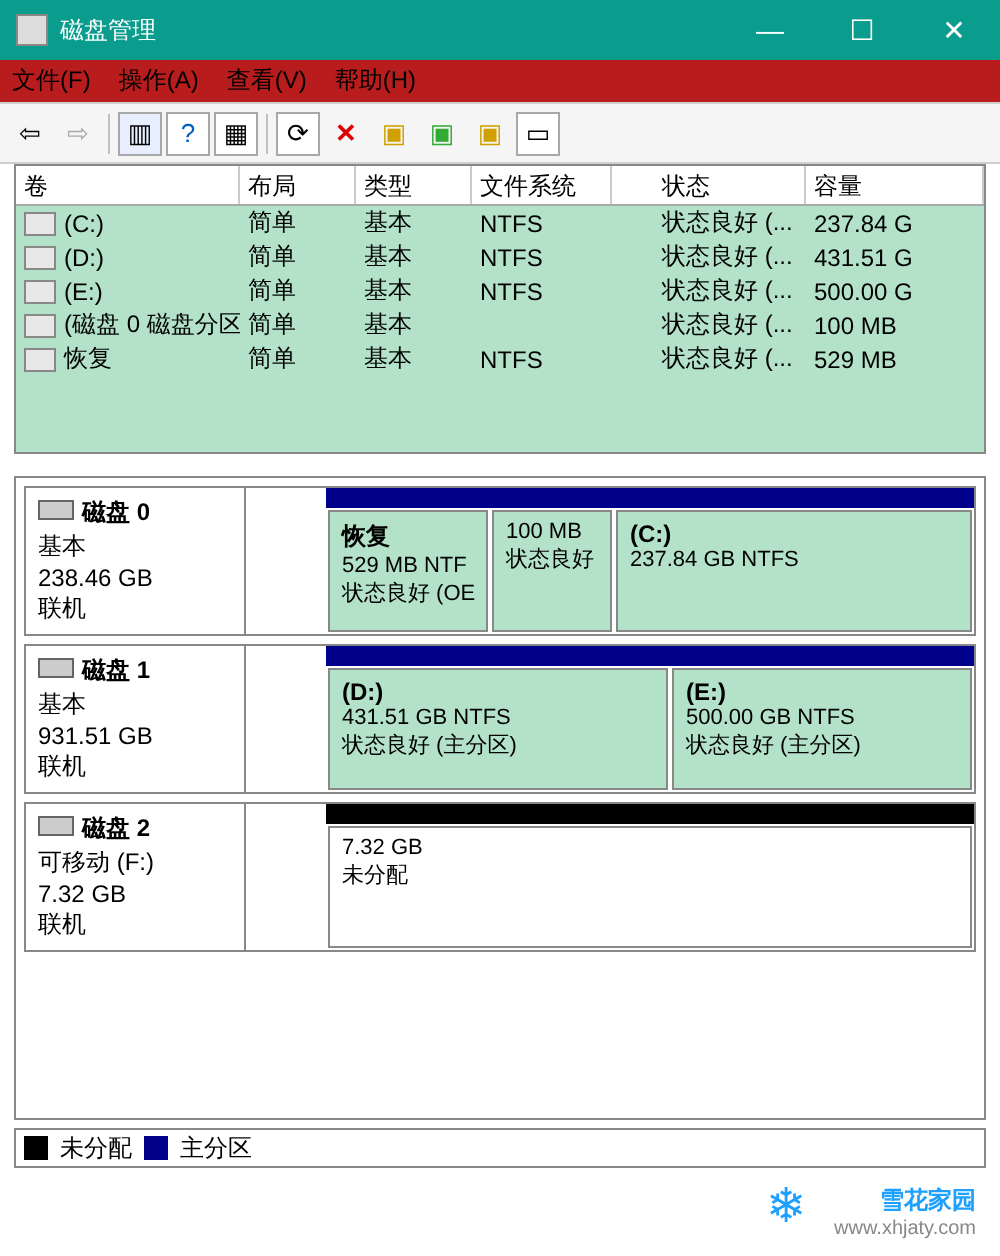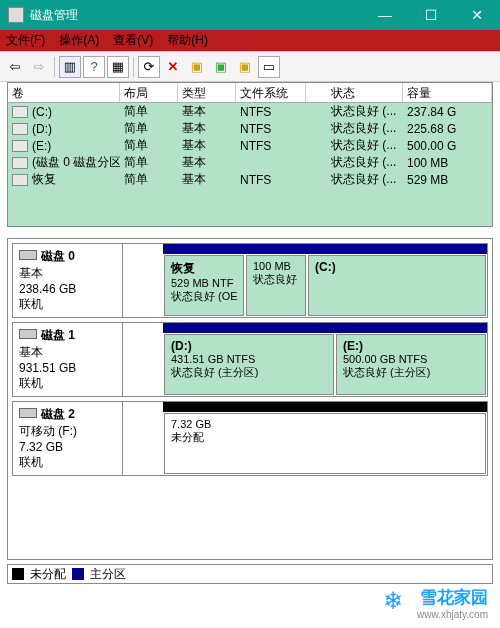--- a/index.html
+++ b/index.html
@@ -36,21 +36,21 @@
 .part{border:1px solid #888;margin:1px;padding:4px 6px;background:#b3e2c9;overflow:hidden;}
 .part b{font-weight:bold;}
 .part .pline{white-space:nowrap;font-size:11px;}
 .legend{position:absolute;left:7px;right:7px;bottom:4px;height:20px;border:1px solid #888;display:flex;align-items:center;padding:0 4px;gap:6px;background:#fff;}
 .legend .sw{width:12px;height:12px;display:inline-block;}
 .legend .sw.black{background:#000;}
 .legend .sw.blue{background:#00008b;}
 .watermark{position:absolute;right:8px;bottom:6px;display:flex;align-items:center;gap:6px;background:#fff;padding:2px 4px;}
 .watermark .logo{width:28px;height:28px;color:#1ea0ff;font-size:24px;line-height:24px;}
 .watermark .txt{text-align:right;}
-.watermark .t1{font-size:17px;color:#1ea0ff;font-weight:bold;}
+.watermark .t1{font-size:12px;color:#1ea0ff;font-weight:bold;}
 .watermark .t2{font-size:10px;color:#888;}
 </style>
 </head>
 <body>
 
 <div class="titlebar">
   <div class="ticon"></div>
   <span>磁盘管理</span>
   <div class="spacer"></div>
   <div class="winbtn">—</div>
@@ -99,21 +99,21 @@
           <div class="c-fs">NTFS</div>
           <div class="c-status">状态良好 (...</div>
           <div class="c-cap">237.84 G</div>
         </div>
         <div class="trow">
           <div class="c-vol">(D:)</div>
           <div class="c-layout">简单</div>
           <div class="c-type">基本</div>
           <div class="c-fs">NTFS</div>
           <div class="c-status">状态良好 (...</div>
-          <div class="c-cap">225.68 G</div>
+          <div class="c-cap">431.51 G</div>
         </div>
         <div class="trow">
           <div class="c-vol">(E:)</div>
           <div class="c-layout">简单</div>
           <div class="c-type">基本</div>
           <div class="c-fs">NTFS</div>
           <div class="c-status">状态良好 (...</div>
           <div class="c-cap">500.00 G</div>
         </div>
         <div class="trow">
@@ -153,20 +153,21 @@
                 <div class="pline"><b>恢复</b></div>
                 <div class="pline">529 MB NTF</div>
                 <div class="pline">状态良好 (OE</div>
               </div>
               <div class="part" style="width: 60px;">
                 <div class="pline">100 MB</div>
                 <div class="pline">状态良好</div>
               </div>
               <div class="part" style="flex: 1 1 0%;">
                 <div class="pline"><b>(C:)</b></div>
+                <div class="pline">237.84 GB NTFS</div>
               </div>
             </div>
           </div>
         </div>
         <div class="diskrow">
           <div class="diskhead">
             <div><span class="dicon"></span><b>磁盘 1</b></div>
             <div>基本</div>
             <div>931.51 GB</div>
             <div>联机</div>

